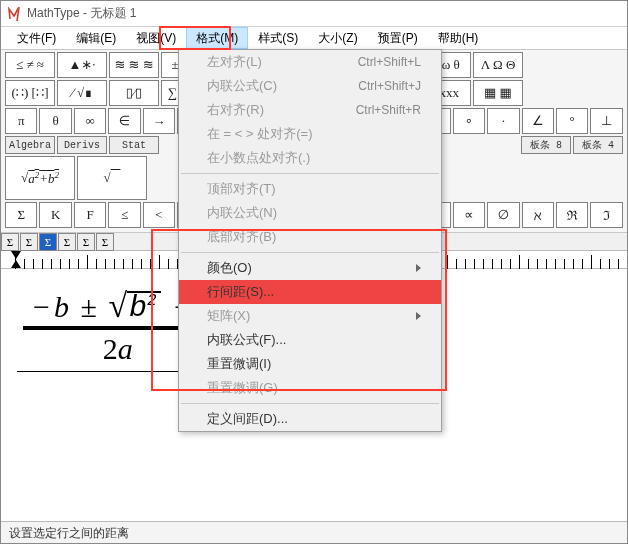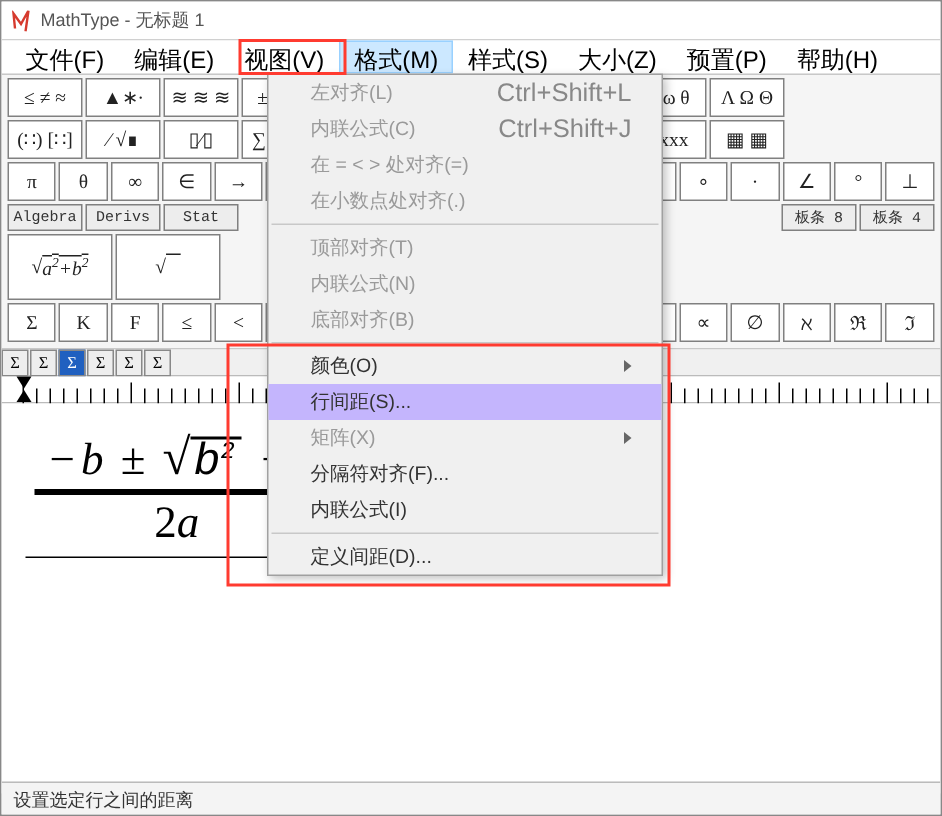--- a/index.html
+++ b/index.html
@@ -5,21 +5,21 @@
 * { margin: 0; padding: 0; box-sizing: border-box; }
 body { font-family: "Microsoft YaHei", "Segoe UI", sans-serif; font-size: 12px; background: #fff; width: 628px; height: 544px; position: relative; overflow: hidden; border: 1px solid #888; }
 
 
 .title-bar { height: 26px; background: #fff; display: flex; align-items: center; padding: 0 6px; border-bottom: 1px solid #d0d0d0; }
 .title-bar .logo { width: 14px; height: 14px; margin-right: 6px; display: inline-flex; align-items: center; justify-content: center; }
 .title-bar .logo svg { width: 14px; height: 14px; }
 .title-bar .title { font-size: 12px; color: #555; }
 
 
-.menu-bar { height: 22px; display: flex; align-items: stretch; padding: 0 6px; background: #fff; font-size: 16px; }
+.menu-bar { height: 22px; display: flex; align-items: stretch; padding: 0 6px; background: #fff; font-size: 12px; }
 .menu-bar .menu-item { padding: 3px 10px; cursor: default; }
 .menu-bar .menu-item.open { background: #cce8ff; border: 1px solid #99d1ff; padding: 2px 9px; }
 
 
 .red-box { position: absolute; border: 2px solid #ff3b30; z-index: 200; pointer-events: none; }
 
 
 .palettes { background: #f5f5f5; padding: 2px 4px; border-top: 1px solid #c8c8c8; border-bottom: 1px solid #c8c8c8; }
 .prow { display: flex; gap: 2px; margin-bottom: 2px; }
 .pcell { width: 40px; height: 26px; background: #fff; border: 1px solid #808080; display: flex; align-items: center; justify-content: center; font-size: 13px; font-family: "Cambria Math", "Times New Roman", serif; color: #222; cursor: default; position: relative; }
@@ -35,22 +35,22 @@
 .ruler { height: 18px; background: #fff; border-bottom: 1px solid #bbb; position: relative; }
 .ruler .tick { position: absolute; top: 8px; width: 1px; height: 10px; background: #000; }
 .ruler .tick.maj { top: 4px; height: 14px; }
 .ruler .marker { position:absolute; top:0; left:10px; width:0;height:0;border-left:5px solid transparent;border-right:5px solid transparent;border-top:8px solid #000; }
 .ruler .marker.bot { top:auto; bottom:0; border-top:none; border-bottom:8px solid #000;}
 
 
 .dropdown { position: absolute; left: 177px; top: 48px; width: 264px; background: #f0f0f0; border: 1px solid #a0a0a0; z-index: 100; font-size: 13px; box-shadow: 2px 2px 6px rgba(0,0,0,.25); }
 .ditem { height: 24px; display: flex; align-items: center; padding: 0 20px 0 28px; color: #333; cursor: default; justify-content: space-between; }
 .ditem.disabled { color: #9a9a9a; }
-.ditem .shortcut { color: #888; font-size: 17px; }
-.ditem.sel { background: #c4b5fd; }
+.ditem .shortcut { color: #888; font-size: 12px; }
+.ditem.sel { background: #ef4444; }
 .ditem.has-sub::after { content: ""; width: 0; height: 0; border-top: 4px solid transparent; border-bottom: 4px solid transparent; border-left: 5px solid #666; }
 .dsep { height: 1px; background: #c8c8c8; margin: 3px 2px; }
 
 
 .canvas { position: relative; background:#fff; height: 260px; }
 .equation { position:absolute; left:16px; top:20px; font-family:"Cambria Math","Times New Roman",serif; font-style:italic; font-size:30px; line-height:1; }
 .equation .line { display:flex; align-items:center; }
 .equation .frac { display:inline-flex; flex-direction:column; align-items:center; margin-left:6px;}
 .equation .num, .equation .den { padding:2px 6px; border-bottom:2px solid #000; }
 .equation .den { border-bottom:none; border-top:none; }
@@ -285,20 +285,24 @@
 <div class="dropdown">
   <div class="ditem disabled">
     <span>左对齐(L)</span>
       <span class="shortcut">Ctrl+Shift+L</span>
   </div>
   <div class="ditem disabled">
     <span>内联公式(C)</span>
       <span class="shortcut">Ctrl+Shift+J</span>
   </div>
   <div class="ditem disabled">
+    <span>右对齐(R)</span>
+      <span class="shortcut">Ctrl+Shift+R</span>
+  </div>
+  <div class="ditem disabled">
     <span>在 = &lt; &gt; 处对齐(=)</span>
       <span></span>
   </div>
   <div class="ditem disabled">
     <span>在小数点处对齐(.)</span>
       <span></span>
   </div>
   <div class="dsep"></div>
   <div class="ditem disabled">
     <span>顶部对齐(T)</span>
@@ -317,25 +321,29 @@
     <span>颜色(O)</span>
   </div>
   <div class="ditem sel">
     <span>行间距(S)...</span>
       <span></span>
   </div>
   <div class="ditem has-sub disabled">
     <span>矩阵(X)</span>
   </div>
   <div class="ditem">
-    <span>分隔符对齐(F)...</span>
+    <span>内联公式(F)...</span>
       <span></span>
   </div>
   <div class="ditem">
-    <span>内联公式(I)</span>
+    <span>重置微调(I)</span>
+      <span></span>
+  </div>
+  <div class="ditem disabled">
+    <span>重置微调(G)</span>
       <span></span>
   </div>
   <div class="dsep"></div>
   <div class="ditem">
     <span>定义间距(D)...</span>
       <span></span>
   </div>
 </div>
 
 <div class="red-box" style="left:158px; top:25px; width:72px; height:24px;"></div>

